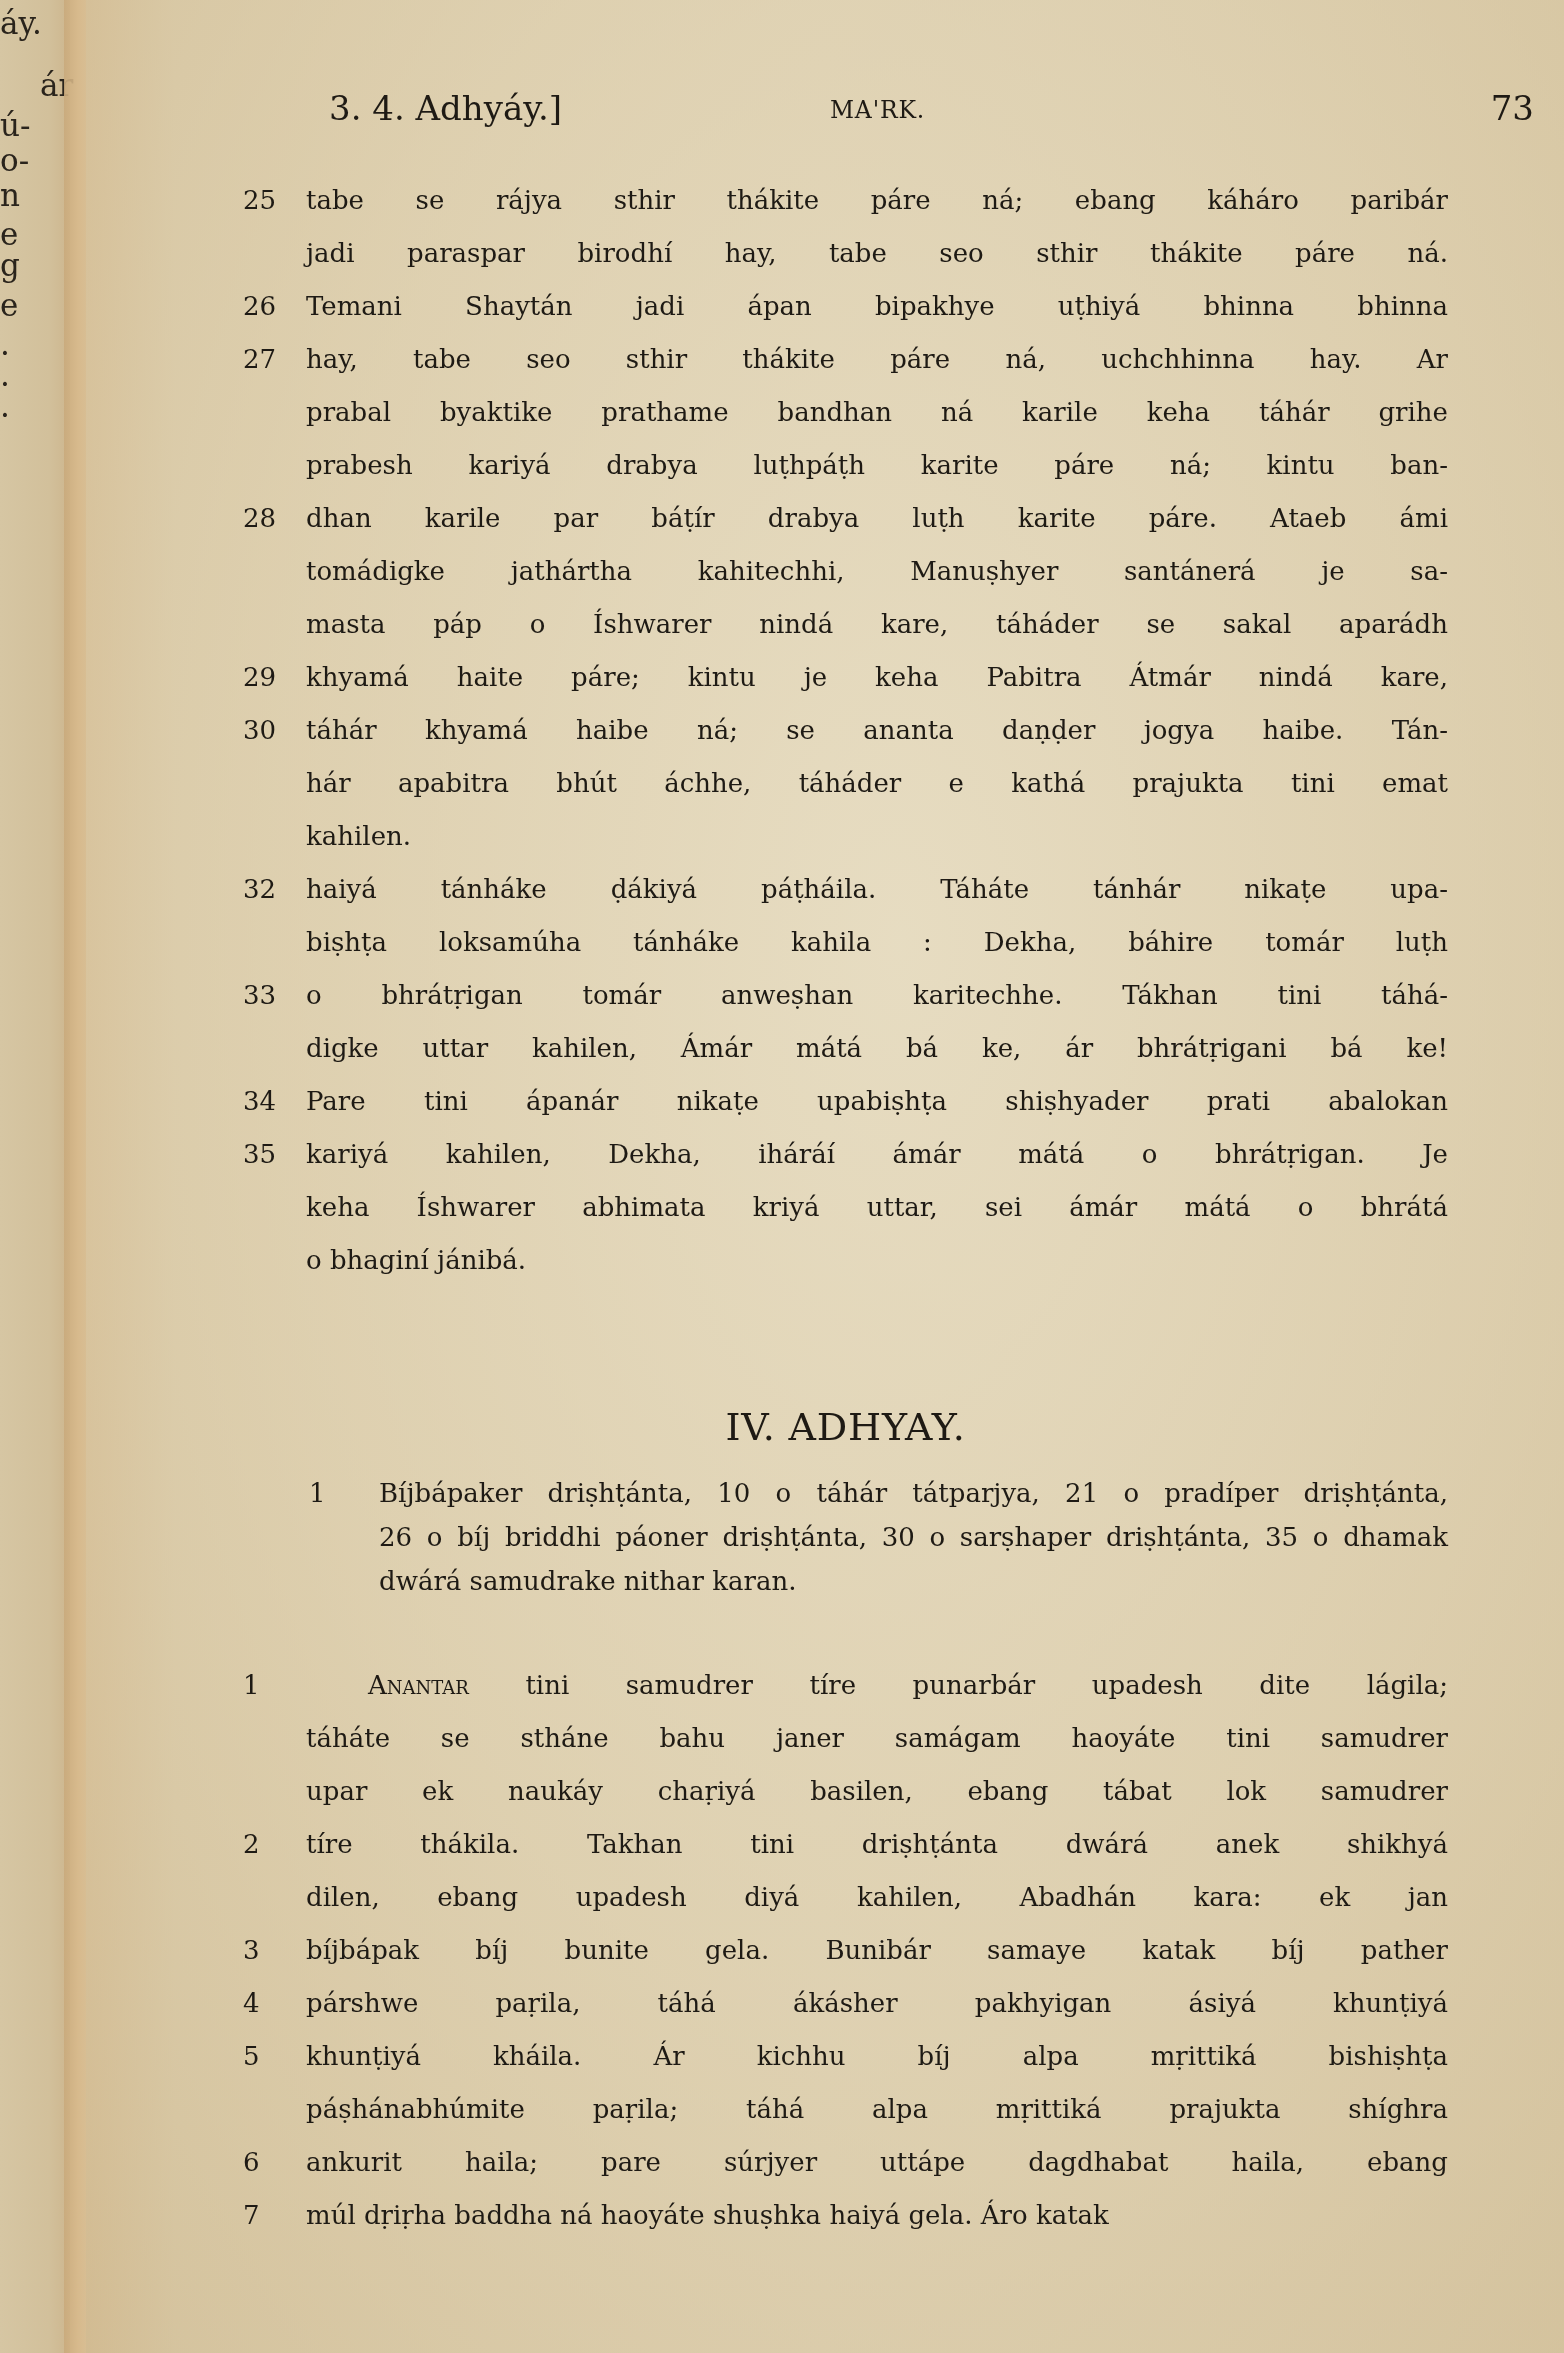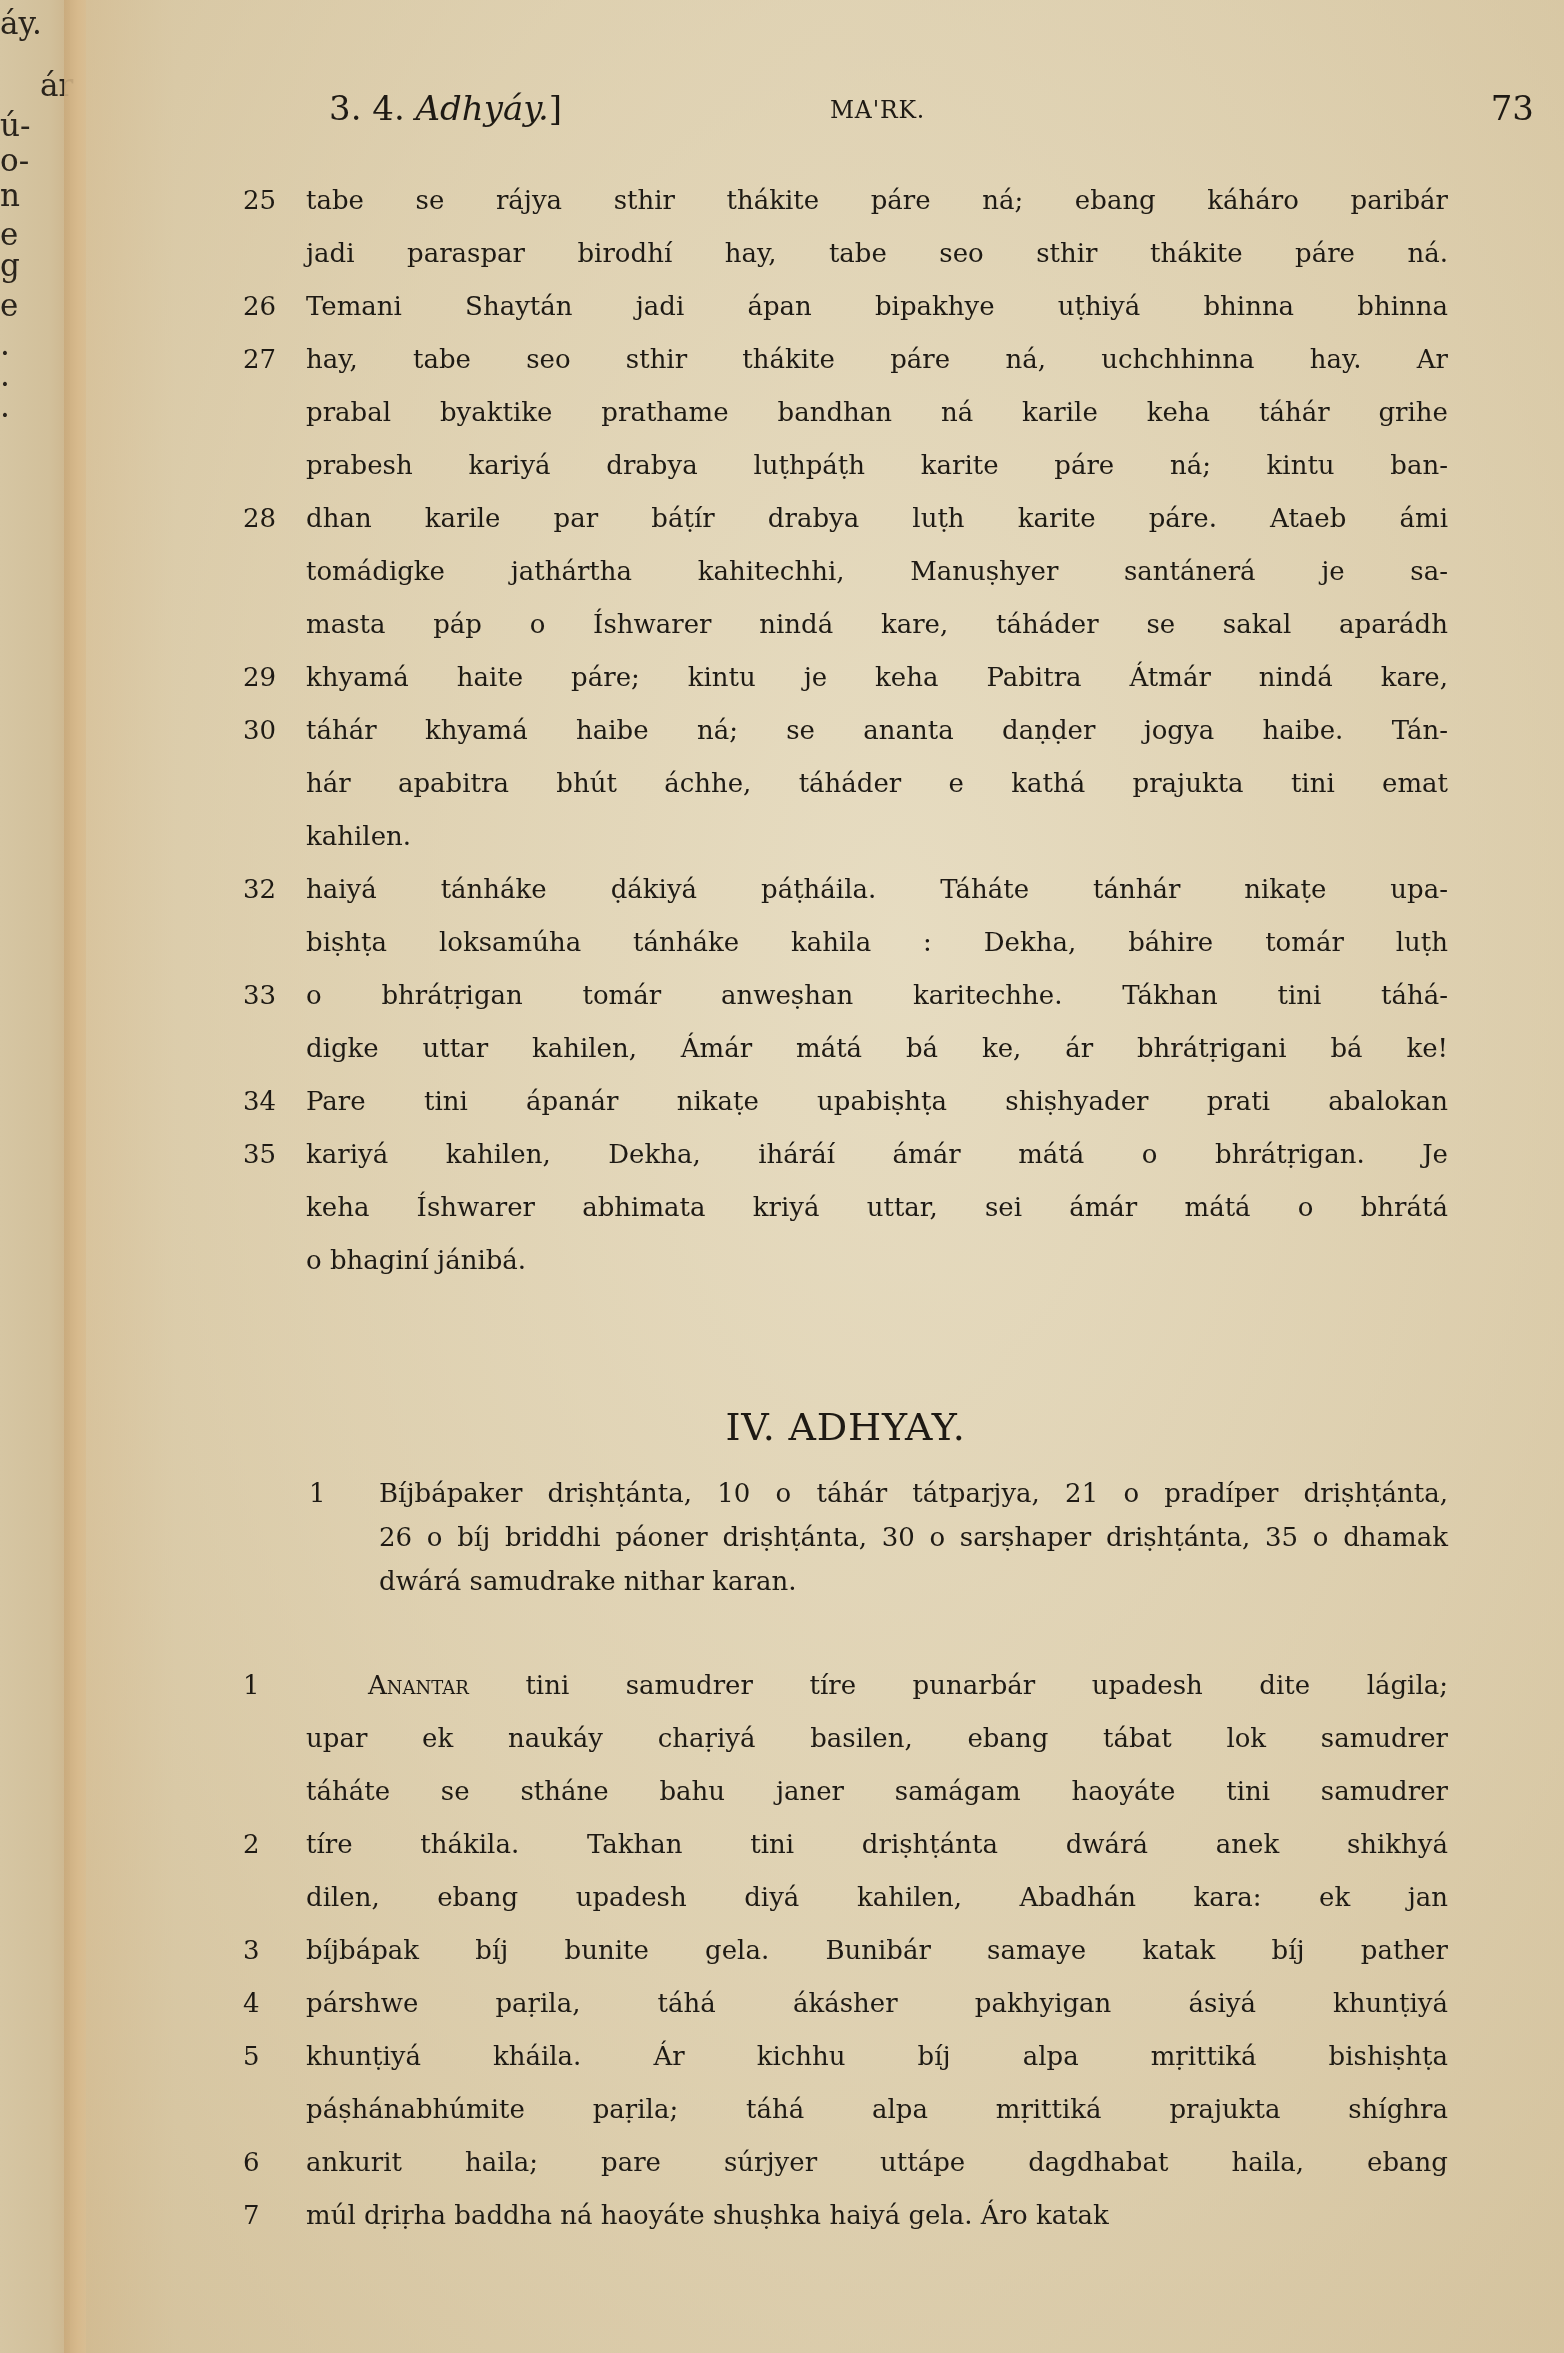--- a/index.html
+++ b/index.html
@@ -59,21 +59,21 @@
       left: 243px;
       width: 1205px;
       height: 47px;
       font-size: 34px;
     }
     .running-head .rh-left {
       position: absolute;
       left: 0;
       top: 0;
     }
-    .running-head .rh-left .ital { font-style: italic; }
+    .running-head .rh-left .ital { }
     .running-head .rh-center {
       position: absolute;
       left: 501px;
       top: 7.8px;
       font-size: 23.5px;
       letter-spacing: 0.8px;
     }
     .running-head .rh-right {
       position: absolute;
       right: 0;
@@ -275,25 +275,25 @@
     </div>
   </div>
 
 <div class="text-block ch4-block" id="ch4">
     <div class="line indent">
       <span class="vnum">1</span>
       <span class="txt"><span class="smallcaps">Anantar </span><span>tini samudrer tíre punarbár upadesh dite lágila;</span></span>
     </div>
     <div class="line">
       <span class="vnum"></span>
+      <span class="txt">táháte se stháne bahu janer samágam haoyáte tini samudrer</span>
+    </div>
+    <div class="line">
+      <span class="vnum"></span>
       <span class="txt">upar ek naukáy chaṛiyá basilen, ebang tábat lok samudrer</span>
-    </div>
-    <div class="line">
-      <span class="vnum"></span>
-      <span class="txt">táháte se stháne bahu janer samágam haoyáte tini samudrer</span>
     </div>
     <div class="line">
       <span class="vnum">2</span>
       <span class="txt">tíre thákila. Takhan tini driṣhṭánta dwárá anek shikhyá</span>
     </div>
     <div class="line">
       <span class="vnum"></span>
       <span class="txt">dilen, ebang upadesh diyá kahilen, Abadhán kara: ek jan</span>
     </div>
     <div class="line">

